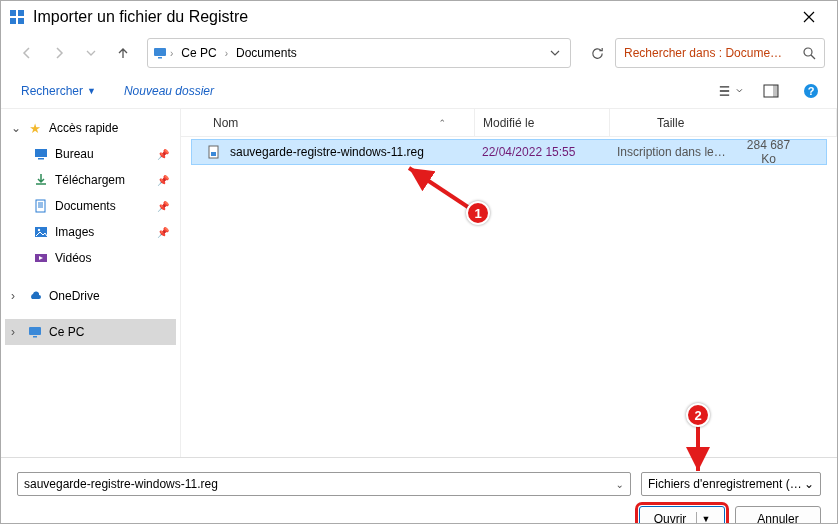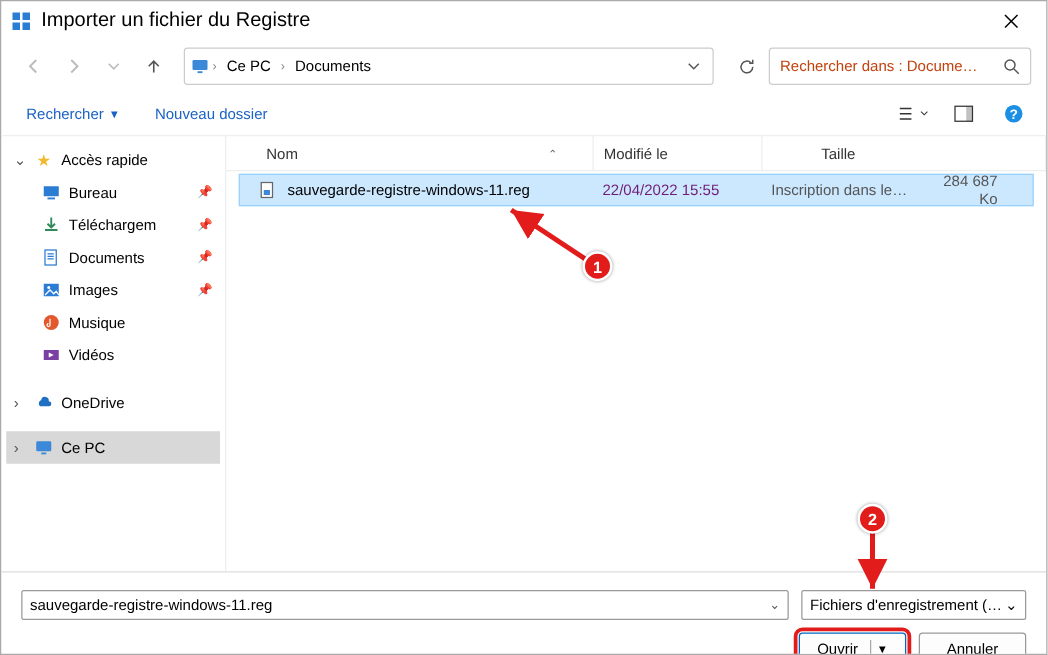--- a/index.html
+++ b/index.html
@@ -55,21 +55,21 @@
     .col-size { flex: 1; margin-left: 39px; }
     .sort { font-size:9px; color:#666; margin-left:auto; margin-right:20px;}
     .headers > div { border-right:1px solid #eee; padding:4px 8px; height:100%; display:flex; align-items:center;}
 
     .filerow { display:flex; align-items:center; height:26px; margin: 2px 10px 0 10px; padding-left:14px; font-size:12px; cursor:pointer;}
     .filerow.selected { background:#cce8ff; border:1px solid #99d1ff; }
     .file-icon { width:16px; height:16px; margin-right:8px; display:flex; align-items:center; justify-content:center;}
     .filerow .f-name { flex:0 0 268px; display:flex; align-items:center;}
     .filerow .f-mod { flex:0 0 135px; color:#701a75; padding-left:8px;}
     .filerow .f-type { flex:0 0 130px; color:#555; padding-left:8px; white-space:nowrap; overflow:hidden; text-overflow:ellipsis;}
-    .filerow .f-size { flex:1; color:#555; text-align:right; padding-right:28px;}
+    .filerow .f-size { flex:1; color:#555; text-align:center; padding-right:28px;}
 
     .footer { border-top:1px solid #ddd; padding: 14px 16px 12px; }
     .footrow { display:flex; align-items:center; gap:10px; margin-bottom:10px;}
     .footlabel { width: 200px; text-align:right; font-size:12px; }
     .combo { flex:1; height:24px; border:1px solid #999; border-radius:2px; display:flex; align-items:center; padding:0 6px; font-size:12px; background:#fff;}
     .combo .chevd { margin-left:auto; font-size:10px; color:#555;}
     .filter { width:180px; height:24px; border:1px solid #999; border-radius:2px; display:flex; align-items:center; padding:0 6px; font-size:12px;}
     .btnrow { display:flex; justify-content:flex-end; gap:10px; }
     .winbtn { min-width:86px; height:26px; border:1px solid #999; border-radius:3px; background:#fdfdfd; font-size:12px; display:flex; align-items:center; justify-content:center; cursor:pointer; gap:4px;}
     .winbtn.primary { outline:3px solid #e21b1b; outline-offset:1px; border-color:#0067c0; color:#000;}
@@ -150,21 +150,21 @@
         <path d="M9 9 L13 13" stroke="#555" stroke-width="1.2"></path>
       </svg>
   </div>
 </div>
 
 <div class="toolbar">
   <div class="toolbtn">
     <span>Rechercher</span>
     <span class="chev">▼</span>
   </div>
-  <div class="toolbtn" style="margin-left:16px;">
+  <div class="toolbtn" style="margin-left:16px;font-style:italic;">
     <span>Nouveau dossier</span>
   </div>
   <div class="toolright">
     <div class="iconbtn">
       <svg width="18" height="14" viewBox="0 0 18 14">
           <path d="M1 2 H12 M1 7 H12 M1 12 H12" stroke="#333" stroke-width="1.5"></path>
         </svg>
       <svg width="8" height="8" viewBox="0 0 8 8" style="margin-left:2px;">
           <path d="M1 2 L4 5 L7 2" stroke="#333" fill="none"></path>
         </svg>
@@ -224,29 +224,20 @@
     <div class="siderow side-indent">
       <span class="side-icon img">
           <svg width="14" height="14" viewBox="0 0 14 14">
             <rect x="1" y="2" width="12" height="10" fill="#2b7cd3"></rect>
             <circle cx="5" cy="5" r="1.2" fill="#fff"></circle>
             <path d="M2 11 L6 7 L9 10 L11 8 L13 11" stroke="#fff" fill="none"></path>
           </svg>
         </span>
       <span>Images</span>
       <span class="pin">📌</span>
-    </div>
-    <div class="siderow side-indent">
-      <span class="side-icon music">
-          <svg width="14" height="14" viewBox="0 0 14 14">
-            <circle cx="7" cy="7" r="6" fill="#e2582c"></circle>
-            <path d="M6 4 V9 A1.2 1.2 0 1 1 4.8 7.8" stroke="#fff" fill="none"></path>
-          </svg>
-        </span>
-      <span>Musique</span>
     </div>
     <div class="siderow side-indent">
       <span class="side-icon video">
           <svg width="14" height="14" viewBox="0 0 14 14">
             <rect x="1" y="3" width="12" height="8" fill="#7b3ea3"></rect>
             <path d="M5 5 L9 7 L5 9 Z" fill="#fff"></path>
           </svg>
         </span>
       <span>Vidéos</span>
     </div>

